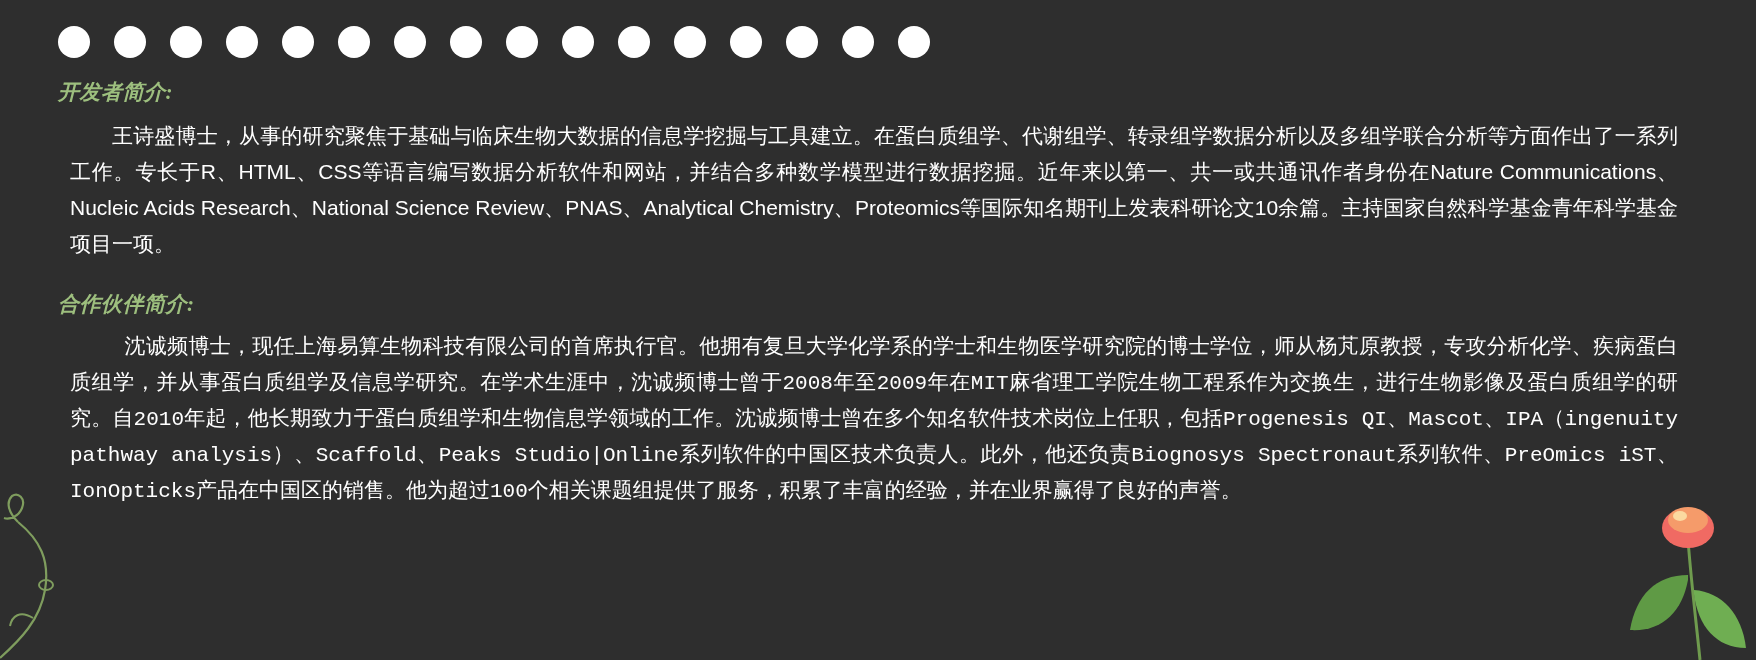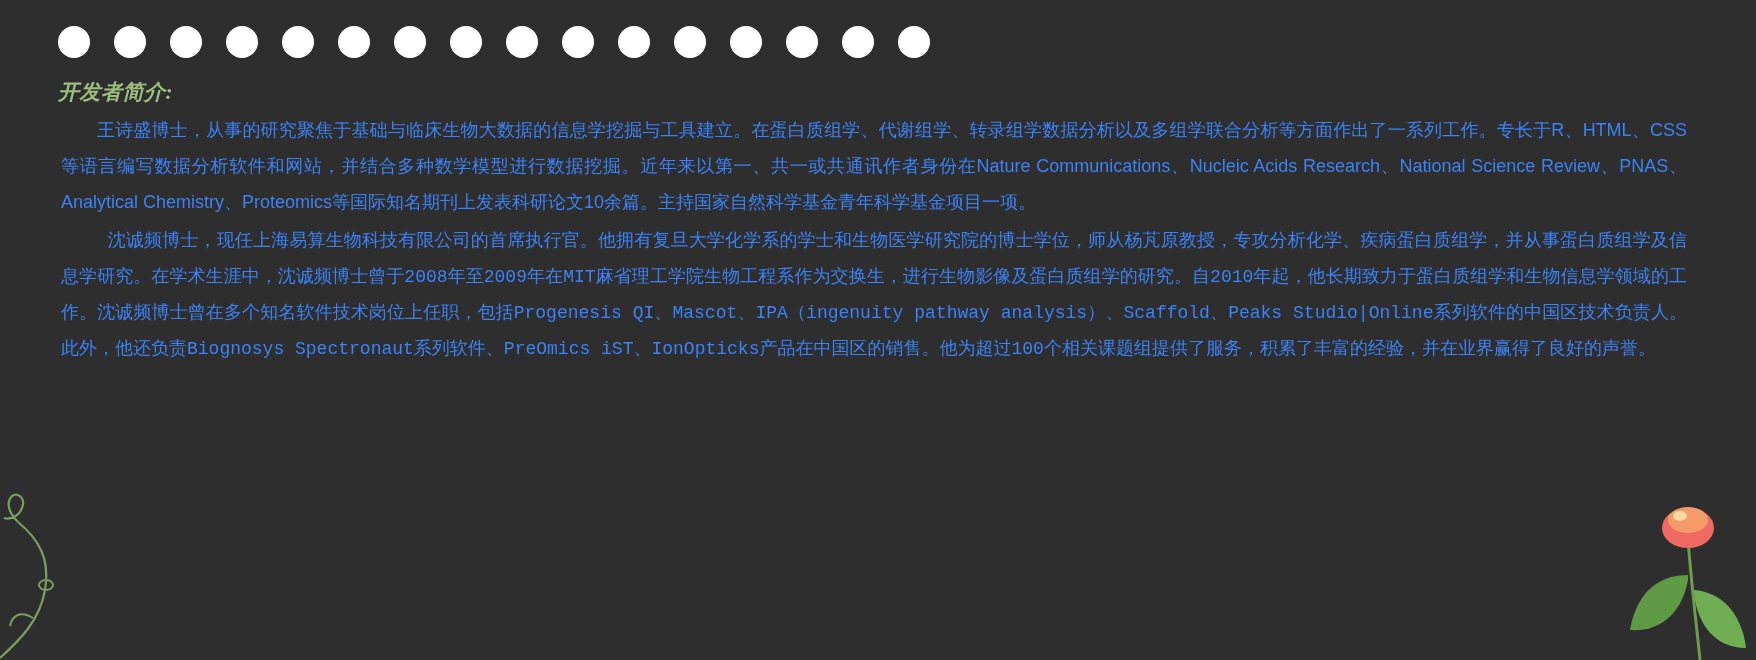--- a/index.html
+++ b/index.html
@@ -47,26 +47,26 @@
     font-weight: bold;
     font-size: 21px;
     color: #9dbf7e;
     letter-spacing: 0.5px;
     margin: 0 0 6px 0;
   }
   .section-title.second {
     margin-top: 28px;
   }
   .para {
-    color: #3b82f6;
-    font-size: 18px;
+    color: #ffffff;
+    font-size: 21px;
     line-height: 36px;
     text-align: justify;
     text-justify: inter-ideograph;
-    margin: 3px;
+    margin: 12px;
   }
   .para.first {
     text-indent: 2em;
   }
   .para.second {
     text-indent: 2.6em;
     font-family: Liberation Mono, monospace;
   }
   
   .vine {
@@ -108,20 +108,21 @@
     <span class="dot"></span>
     <span class="dot"></span>
     <span class="dot"></span>
     <span class="dot"></span>
   </div>
 
   <div class="content">
     <h2 class="section-title">开发者简介:</h2>
     <p class="para first">王诗盛博士，从事的研究聚焦于基础与临床生物大数据的信息学挖掘与工具建立。在蛋白质组学、代谢组学、转录组学数据分析以及多组学联合分析等方面作出了一系列工作。专长于R、HTML、CSS等语言编写数据分析软件和网站，并结合多种数学模型进行数据挖掘。近年来以第一、共一或共通讯作者身份在Nature Communications、Nucleic Acids Research、National Science Review、PNAS、Analytical Chemistry、Proteomics等国际知名期刊上发表科研论文10余篇。主持国家自然科学基金青年科学基金项目一项。</p>
 
+    <h2 class="section-title second">合作伙伴简介:</h2>
     <p class="para second">沈诚频博士，现任上海易算生物科技有限公司的首席执行官。他拥有复旦大学化学系的学士和生物医学研究院的博士学位，师从杨芃原教授，专攻分析化学、疾病蛋白质组学，并从事蛋白质组学及信息学研究。在学术生涯中，沈诚频博士曾于2008年至2009年在MIT麻省理工学院生物工程系作为交换生，进行生物影像及蛋白质组学的研究。自2010年起，他长期致力于蛋白质组学和生物信息学领域的工作。沈诚频博士曾在多个知名软件技术岗位上任职，包括Progenesis QI、Mascot、IPA（ingenuity pathway analysis）、Scaffold、Peaks Studio|Online系列软件的中国区技术负责人。此外，他还负责Biognosys Spectronaut系列软件、PreOmics iST、IonOpticks产品在中国区的销售。他为超过100个相关课题组提供了服务，积累了丰富的经验，并在业界赢得了良好的声誉。</p>
   </div>
 
   <svg class="vine" viewBox="0 0 130 170">
     <path d="M0 168 C 20 150, 40 130, 45 100 C 50 70, 40 50, 18 32" fill="none" stroke="#7f9d5e" stroke-width="2.2"></path>
     <path d="M18 32 C 8 22, 6 12, 12 6 C 18 2, 26 8, 22 18 C 19 26, 10 30, 4 28" fill="none" stroke="#7f9d5e" stroke-width="2.2"></path>
     <ellipse cx="46" cy="95" rx="7" ry="5" fill="none" stroke="#7f9d5e" stroke-width="2"></ellipse>
     <path d="M33 128 C 20 120, 12 126, 10 136" fill="none" stroke="#7f9d5e" stroke-width="2"></path>
   </svg>
 

